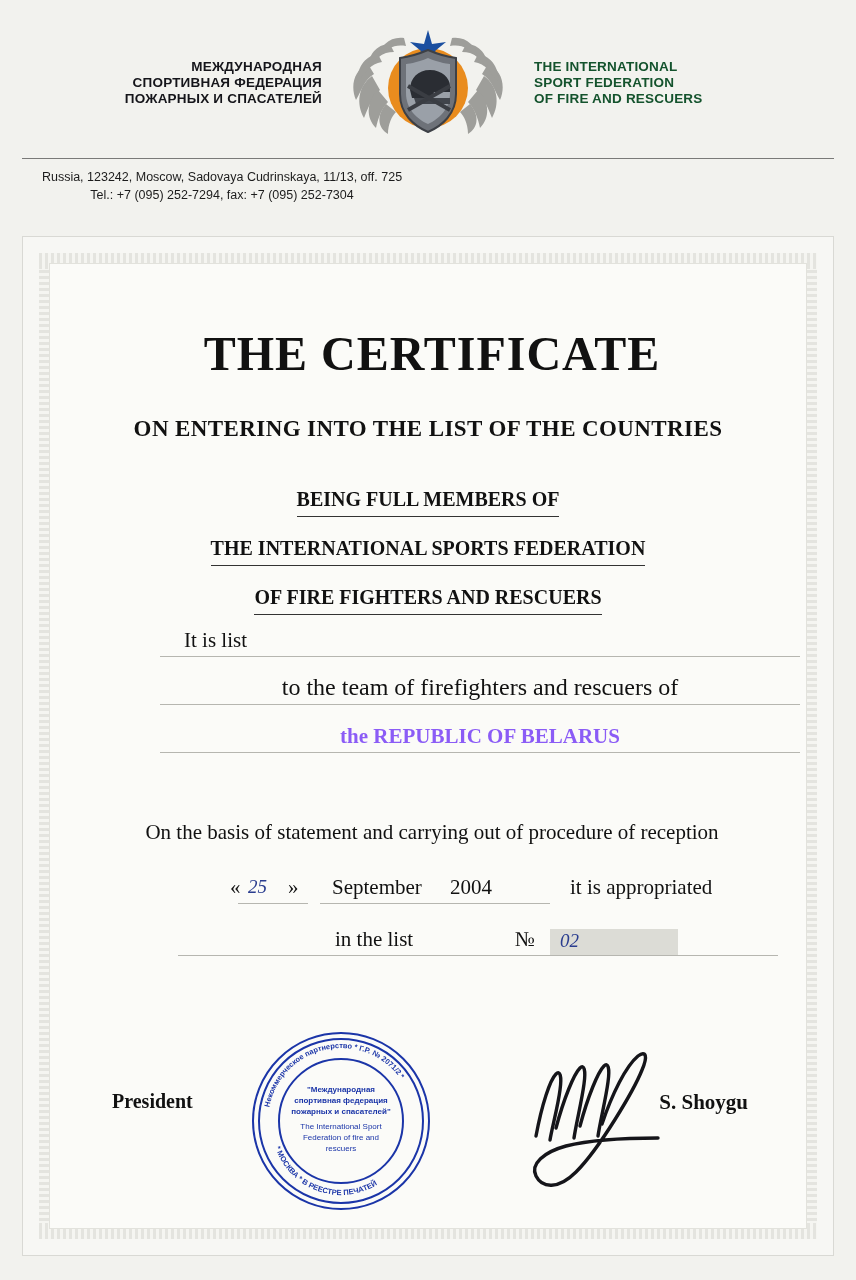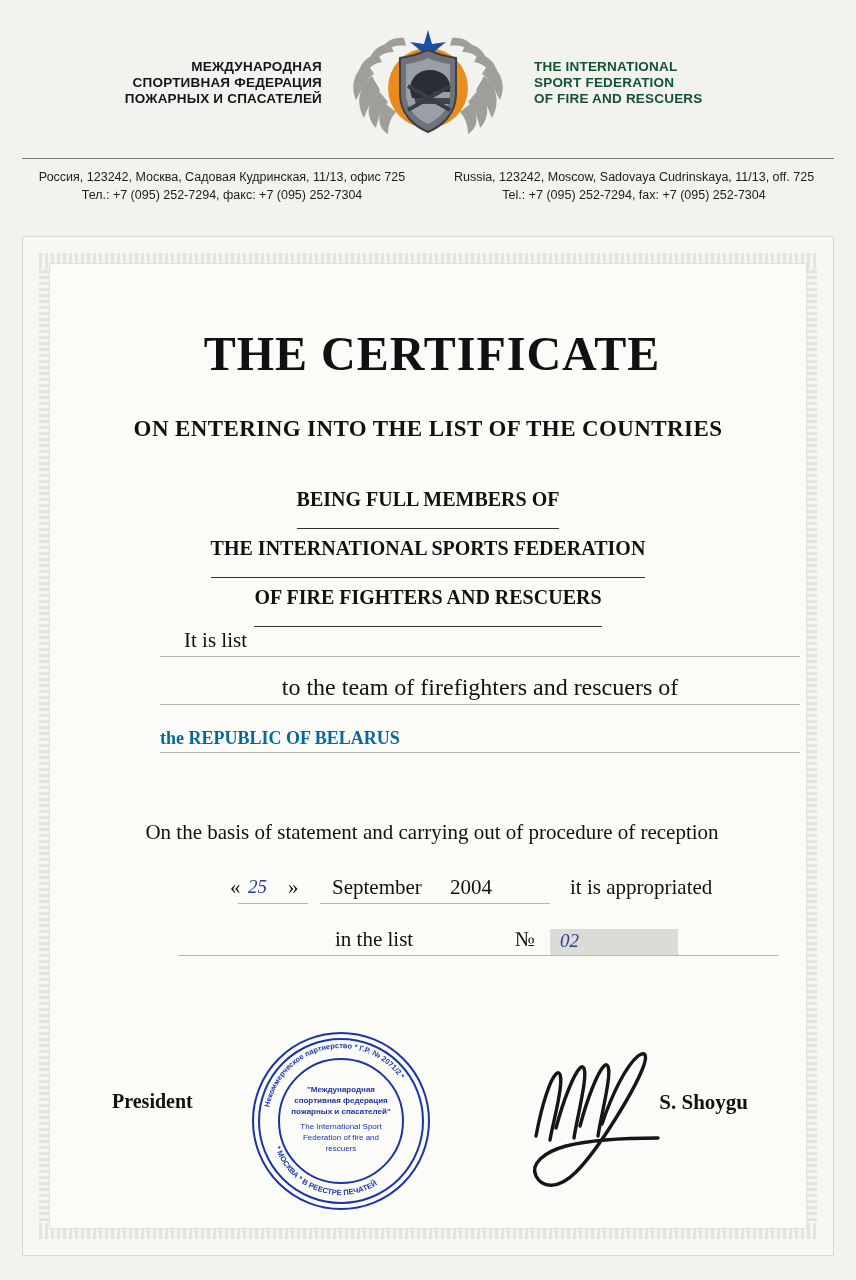--- a/index.html
+++ b/index.html
@@ -145,21 +145,21 @@
   .c-ul {
     position: absolute;
     left: 0; right: 0;
     text-align: center;
     font-size: 20px;
     font-weight: bold;
     color: #111;
   }
   .c-ul span {
     border-bottom: 1px solid #333;
-    padding-bottom: 18px;
+    padding-bottom: 6px;
   }
   .c-ul-1 { top: 224px; }
   .c-ul-2 { top: 273px; }
   .c-ul-3 { top: 322px; }
 
   
   .fill-line {
     position: absolute;
     left: 110px;
     width: 640px;
@@ -169,21 +169,21 @@
   .fill-line .txt {
     position: absolute;
     bottom: 3px;
     white-space: nowrap;
   }
   .fl-1 { top: 352px; }
   .fl-1 .txt { left: 24px; font-size: 21px; color: #111; }
   .fl-2 { top: 400px; }
   .fl-2 .txt { left: 0; width: 640px; text-align: center; font-size: 24px; color: #111; }
   .fl-3 { top: 448px; }
-  .fl-3 .txt { left: 0; width: 640px; text-align: left; font-size: 18px; font-weight: bold; color: #0369a1; }
+  .fl-3 .txt { left: 0; width: 640px; text-align: center; font-size: 21px; font-weight: bold; color: #8b5cf6; }
 
   .c-basis {
     position: absolute;
     left: 8px; right: 0;
     top: 556px;
     text-align: center;
     font-size: 21px;
     color: #111;
   }
 
@@ -354,24 +354,20 @@
     <div class="lh-text-en">
       <div>THE INTERNATIONAL</div>
       <div>SPORT FEDERATION</div>
       <div>OF FIRE AND RESCUERS</div>
     </div>
   </div>
 
   <div class="lh-rule"></div>
 
   <div class="lh-addr">
-    <div class="col left">
-      <span class="l2">Россия, 123242, Москва, Садовая Кудринская, 11/13, офис 725</span>
-      <span class="l2">Тел.: +7 (095) 252-7294, факс: +7 (095) 252-7304</span>
-    </div>
     <div class="col right">
       <span class="l2">Russia, 123242, Moscow, Sadovaya Cudrinskaya, 11/13, off. 725</span>
       <span class="l2">Tel.: +7 (095) 252-7294, fax: +7 (095) 252-7304</span>
     </div>
   </div>
 </div>
 
 <div class="cert">
   <div class="cert-inner">
 

